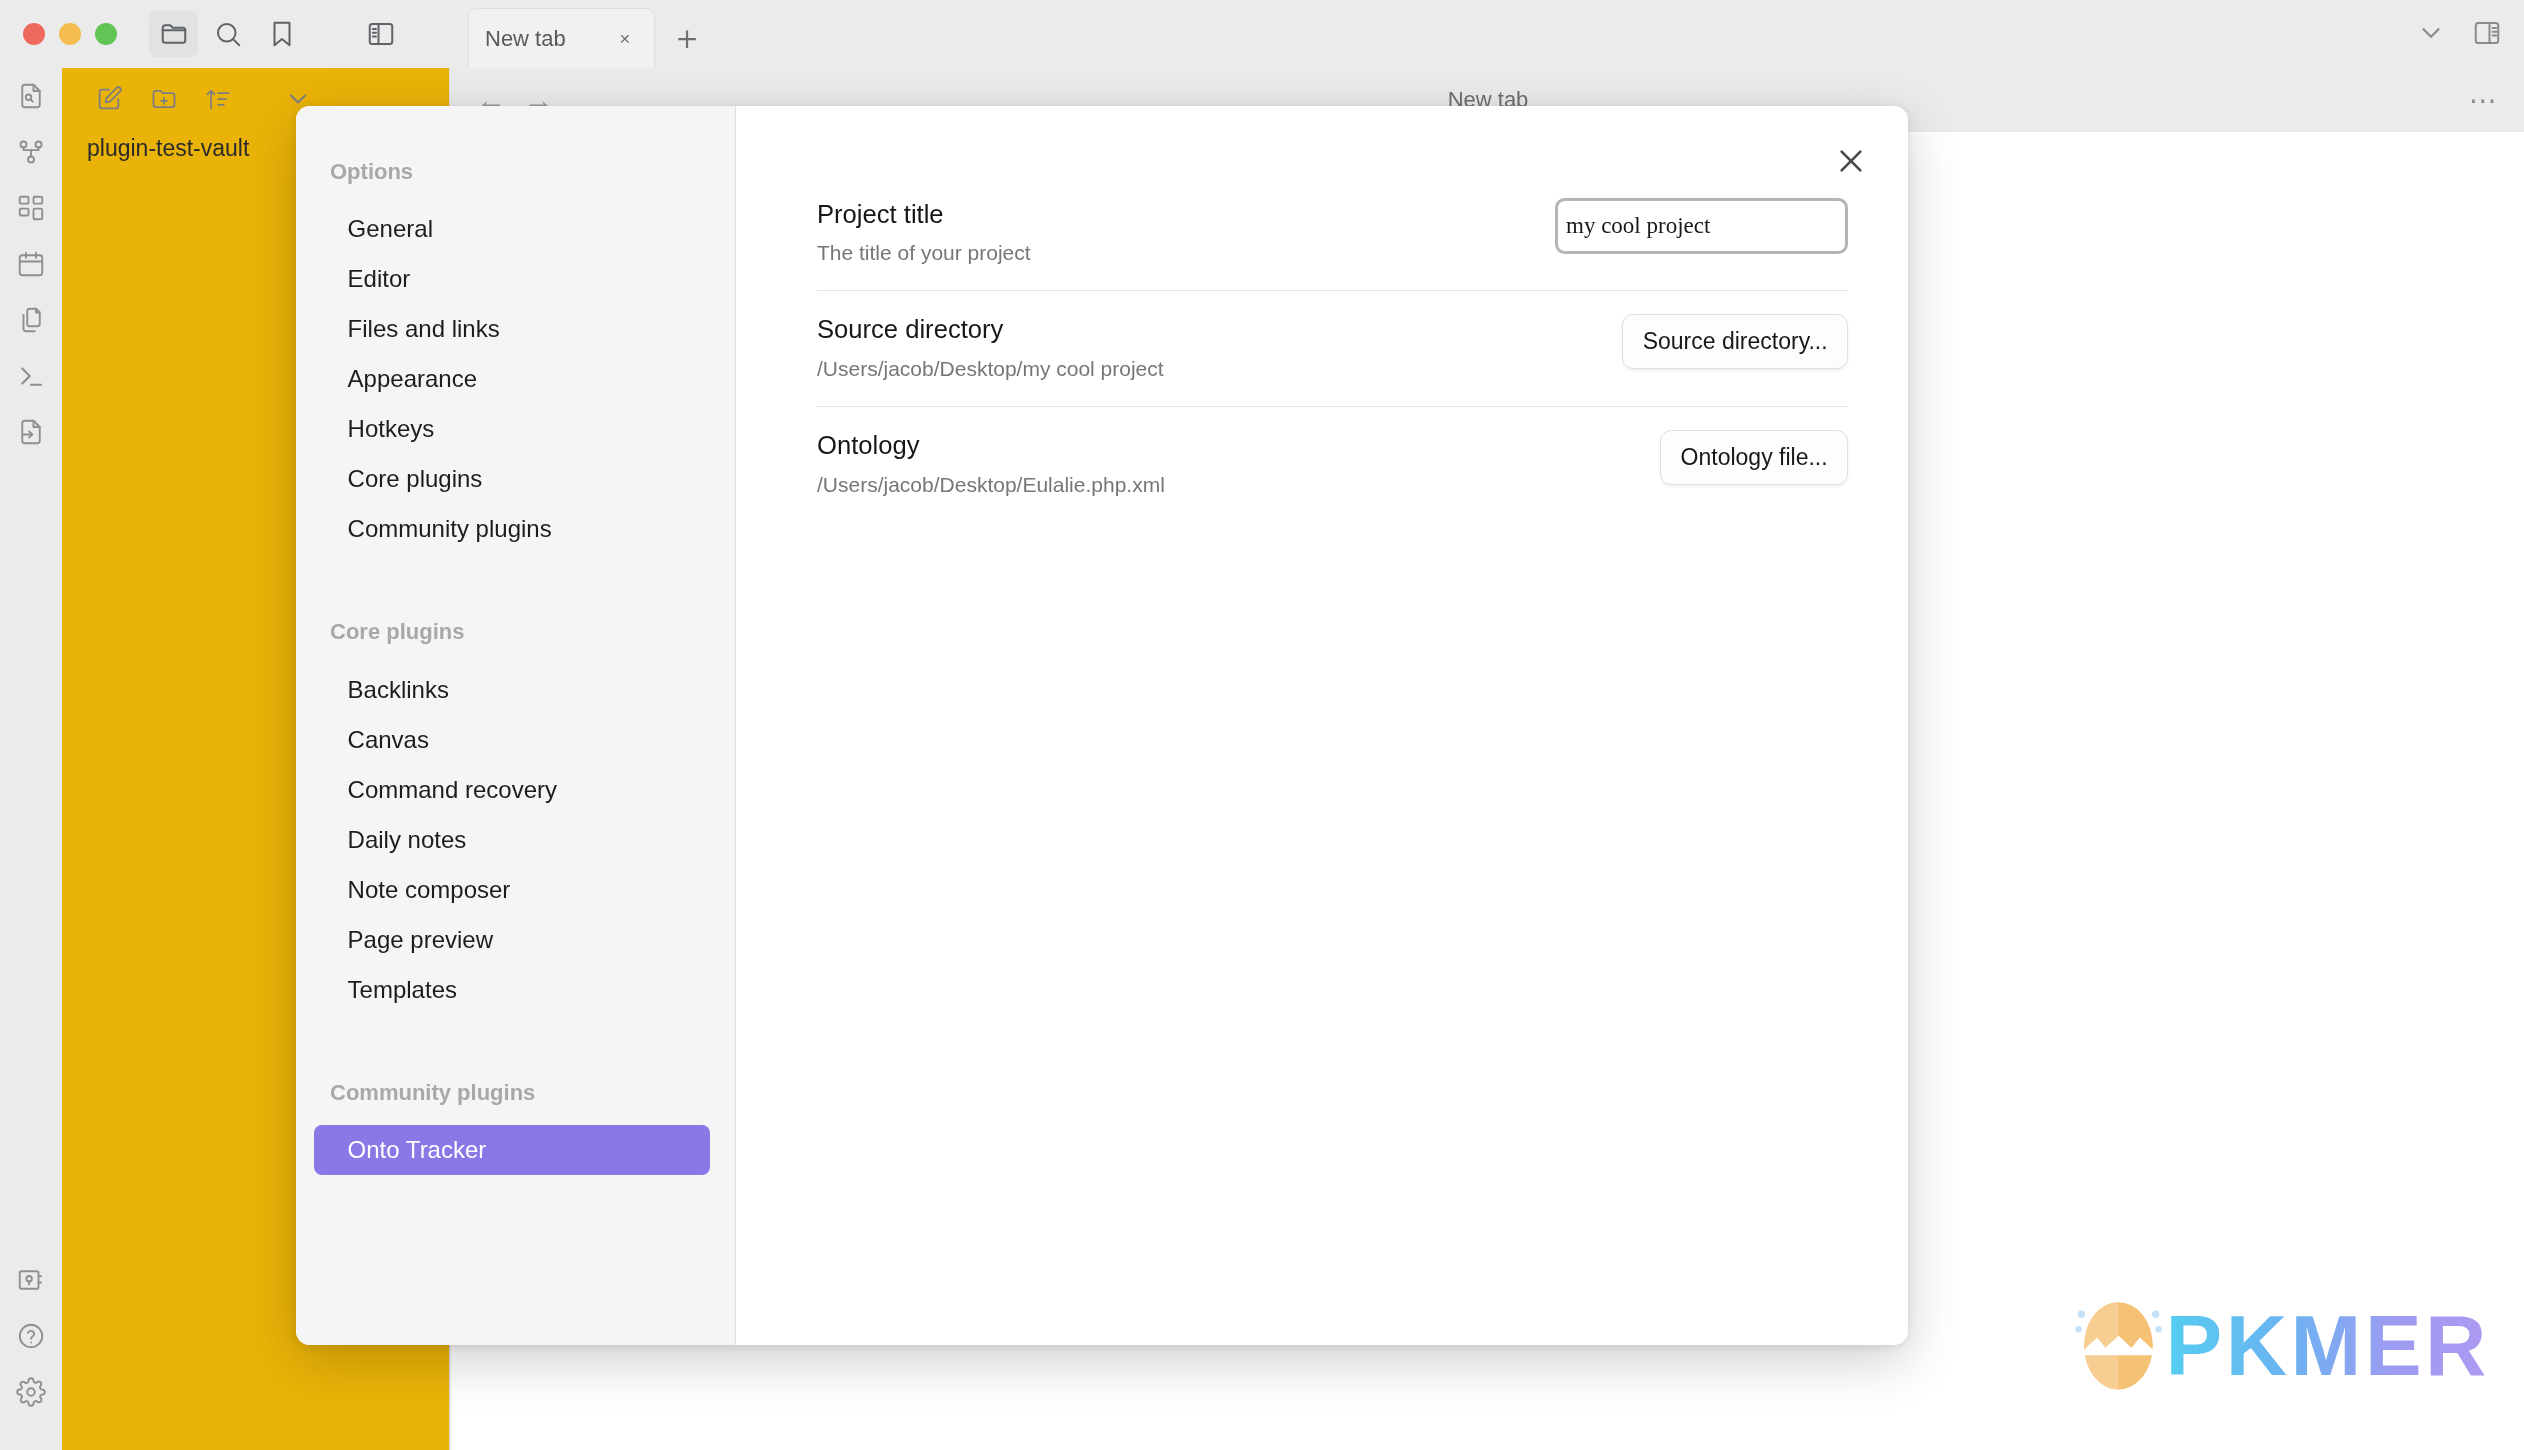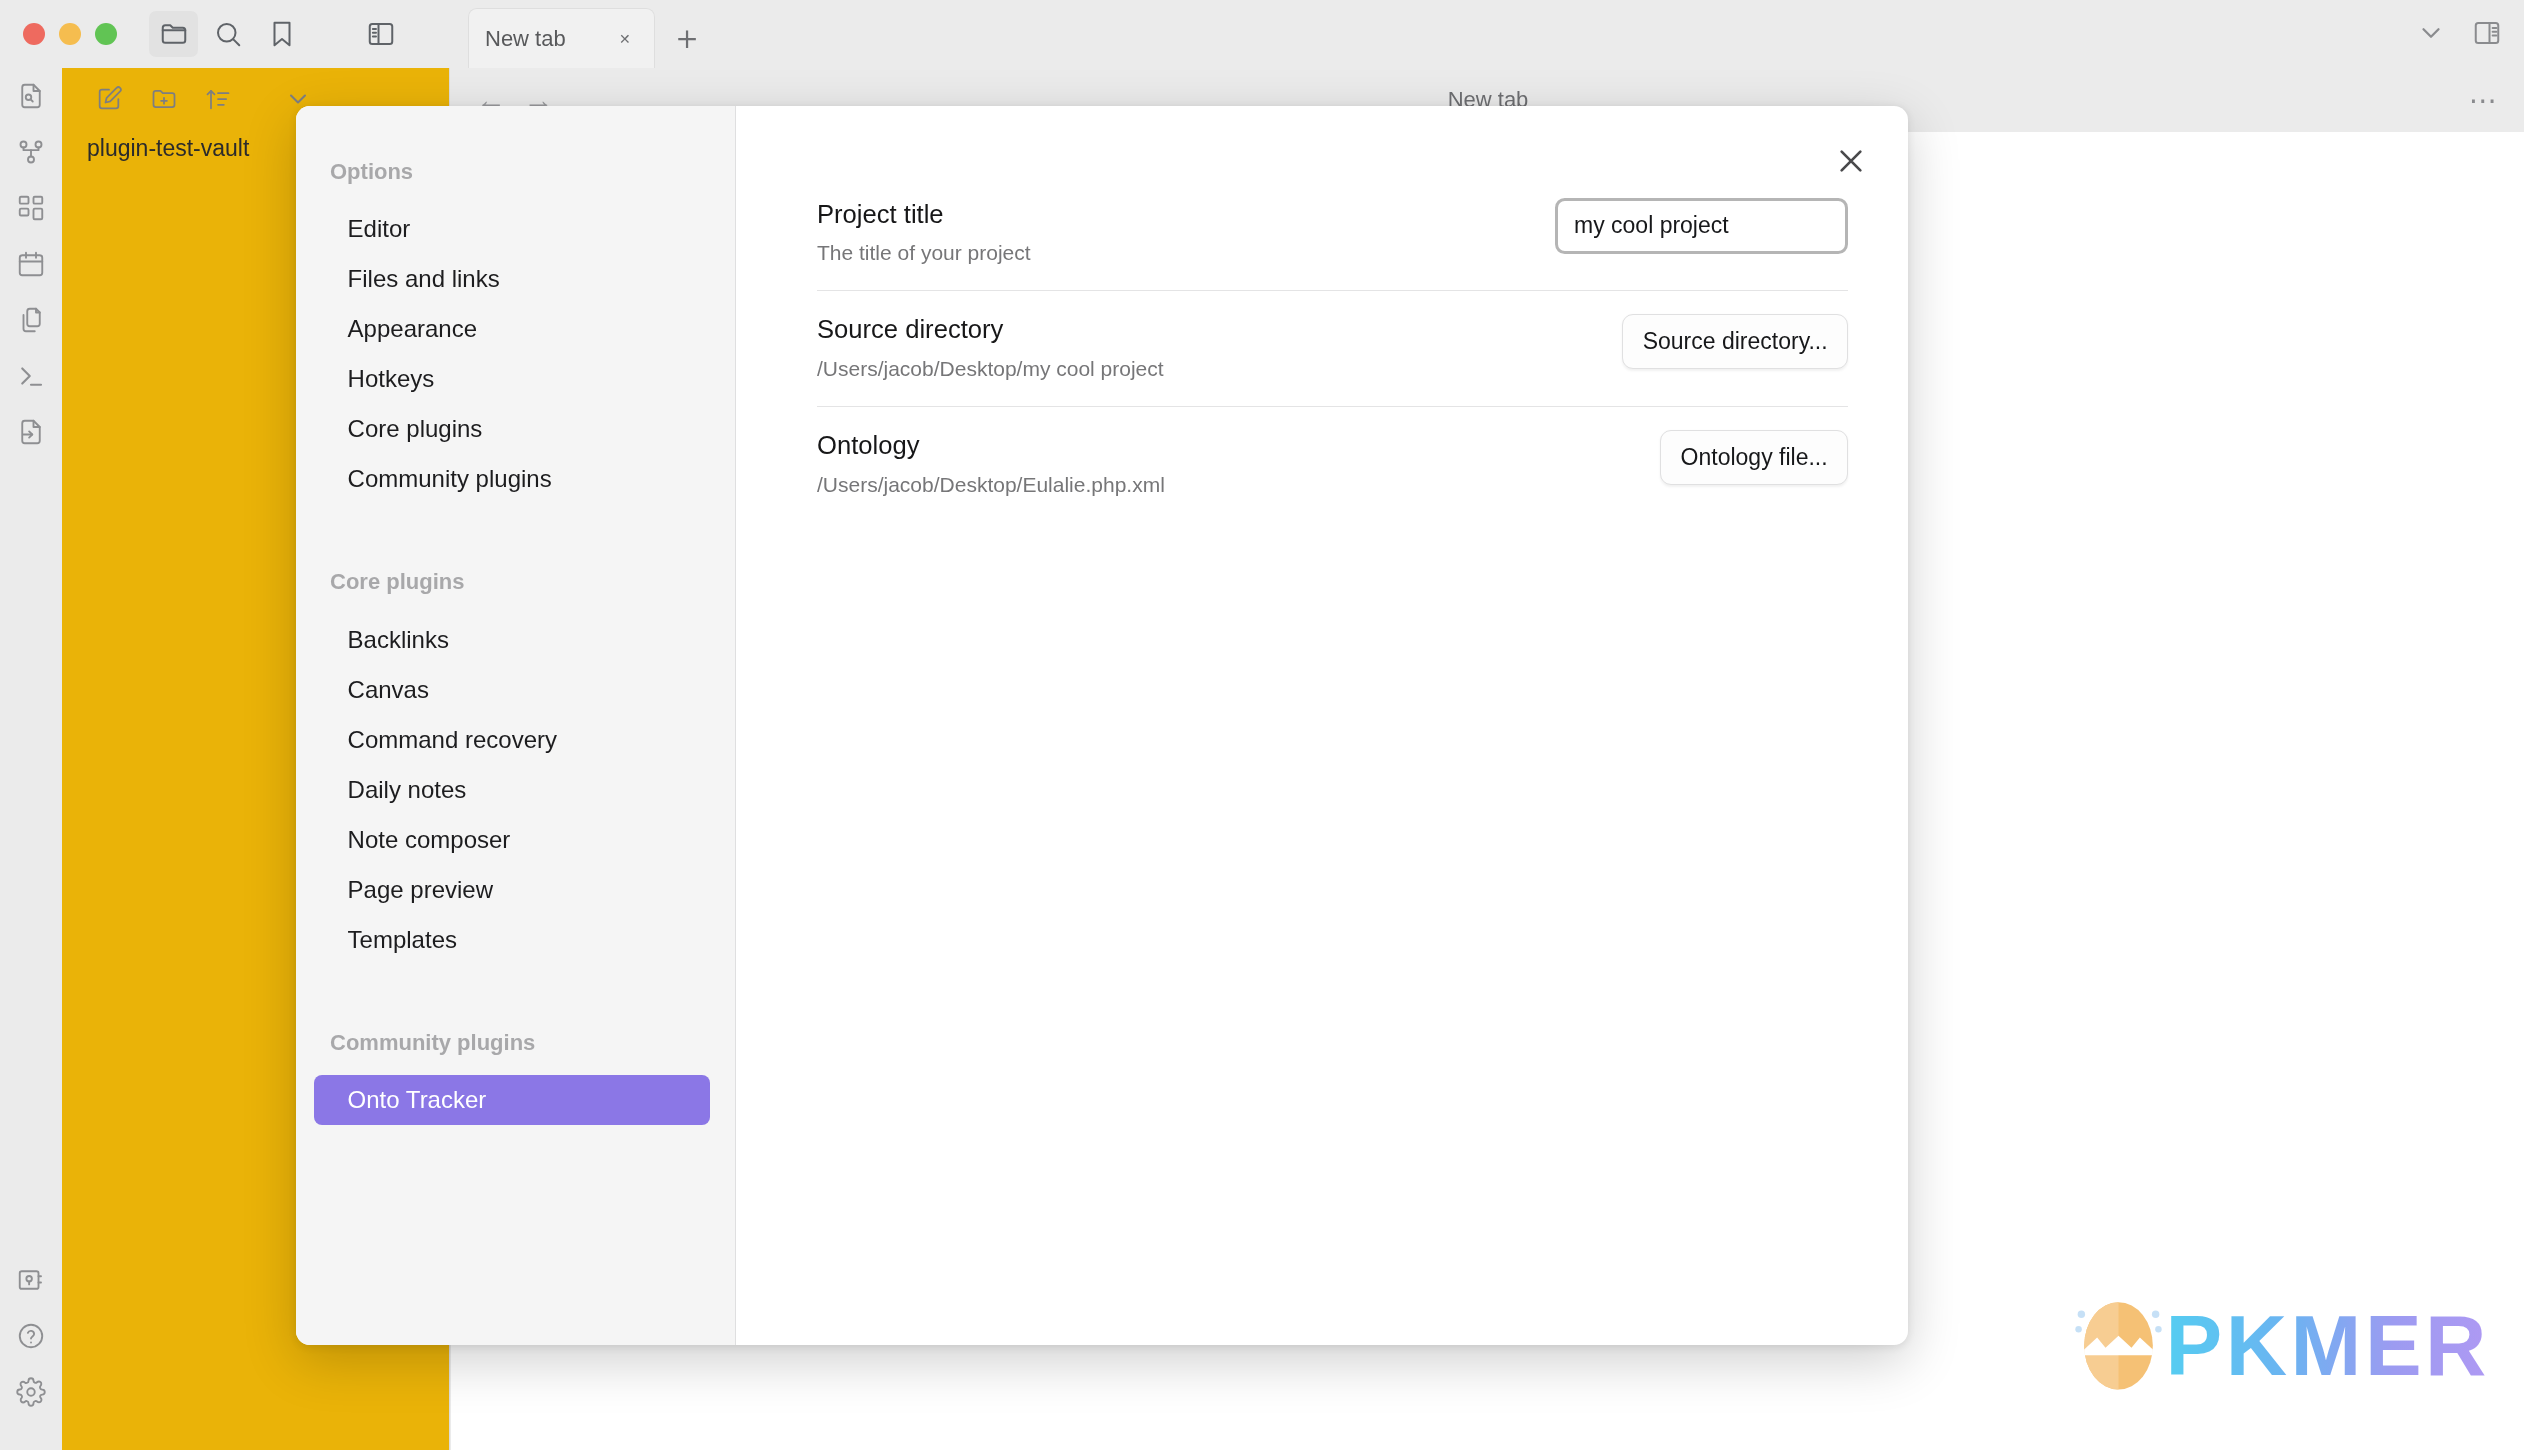--- a/index.html
+++ b/index.html
@@ -211,22 +211,22 @@
   }
   .setting-control { flex-shrink: 0; padding-top: 1.8px; }
 
   .text-input {
     width: 293px; height: 56px;
     border: 3.5px solid #b5b5b5;
     border-radius: 9.7px;
     background: #fff;
     font-size: 23px;
     color: #17181a;
-    padding: 0 16px;
-    font-family: Liberation Sans, sans-serif;
+    padding: 0 8px;
+    font-family: Liberation Serif, serif;
     outline: none;
   }
   .btn {
     height: 55px;
     border: 0.9px solid #e0e0e1;
     border-radius: 11px;
     background: #fdfdfd;
     font-size: 23px;
     color: #17181a;
     padding: 0 19.4px;
@@ -438,20 +438,21 @@
       <div class="ws-more">⋯</div>
     </div>
     <div class="ws-body"></div>
   </div>
 
   <div class="modal">
 
     <div class="modal-sidebar">
 
       <div class="sb-heading">Options</div>
+      <div class="sb-item">General</div>
       <div class="sb-item">Editor</div>
       <div class="sb-item">Files and links</div>
       <div class="sb-item">Appearance</div>
       <div class="sb-item">Hotkeys</div>
       <div class="sb-item">Core plugins</div>
       <div class="sb-item">Community plugins</div>
 
       <div class="sb-heading gap">Core plugins</div>
       <div class="sb-item">Backlinks</div>
       <div class="sb-item">Canvas</div>

